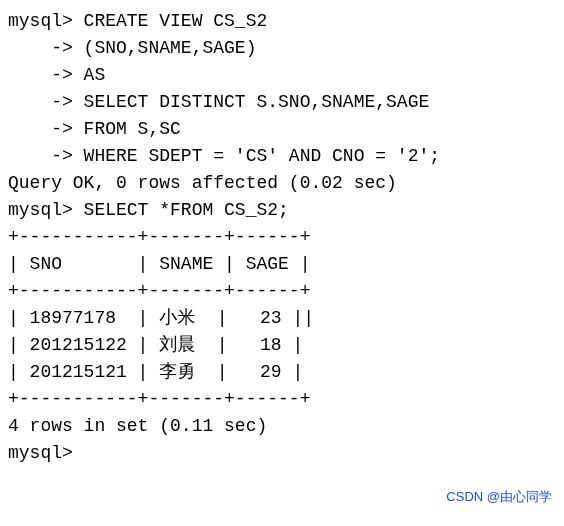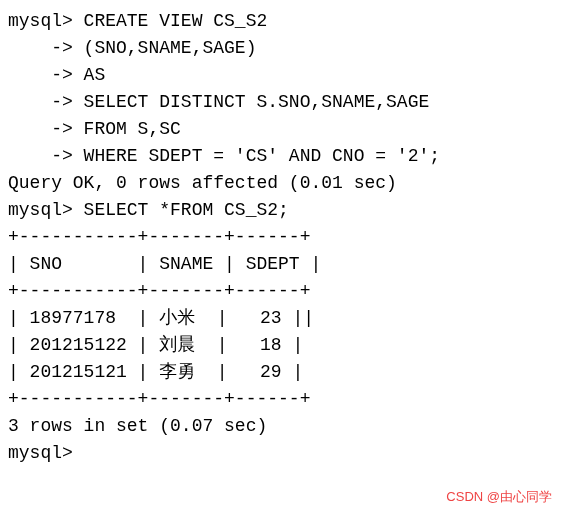--- a/index.html
+++ b/index.html
@@ -16,41 +16,41 @@
       position: relative;
       overflow: hidden;
     }
     .line {
       white-space: pre;
     }
     .watermark {
       position: absolute;
       bottom: 20px;
       right: 12px;
-      color: #ef4444;
+      color: #1d4ed8;
       font-family: Arial, sans-serif;
       font-size: 13px;
     }
   </style>
 </head>
 <body>
 
 <div class="line">mysql&gt; CREATE VIEW CS_S2</div>
 <div class="line">    -&gt; (SNO,SNAME,SAGE)</div>
 <div class="line">    -&gt; AS</div>
 <div class="line">    -&gt; SELECT DISTINCT S.SNO,SNAME,SAGE</div>
 <div class="line">    -&gt; FROM S,SC</div>
 <div class="line">    -&gt; WHERE SDEPT = 'CS' AND CNO = '2';</div>
-<div class="line">Query OK, 0 rows affected (0.01 sec)</div>
+<div class="line">Query OK, 0 rows affected (0.02 sec)</div>
 <div class="line"></div>
 <div class="line">mysql&gt; SELECT *FROM CS_S2;</div>
 <div class="line">+-----------+-------+------+</div>
-<div class="line">| SNO       | SNAME | SDEPT |</div>
+<div class="line">| SNO       | SNAME | SAGE |</div>
 <div class="line">+-----------+-------+------+</div>
 <div class="line">| 18977178  | 小米  |   23 ||</div>
 <div class="line">| 201215122 | 刘晨  |   18 |</div>
 <div class="line">| 201215121 | 李勇  |   29 |</div>
 <div class="line">+-----------+-------+------+</div>
-<div class="line">3 rows in set (0.07 sec)</div>
+<div class="line">4 rows in set (0.11 sec)</div>
 <div class="line"></div>
 <div class="line">mysql&gt;</div>
 
 <div class="watermark">CSDN @由心同学</div>
 
 </body></html>

